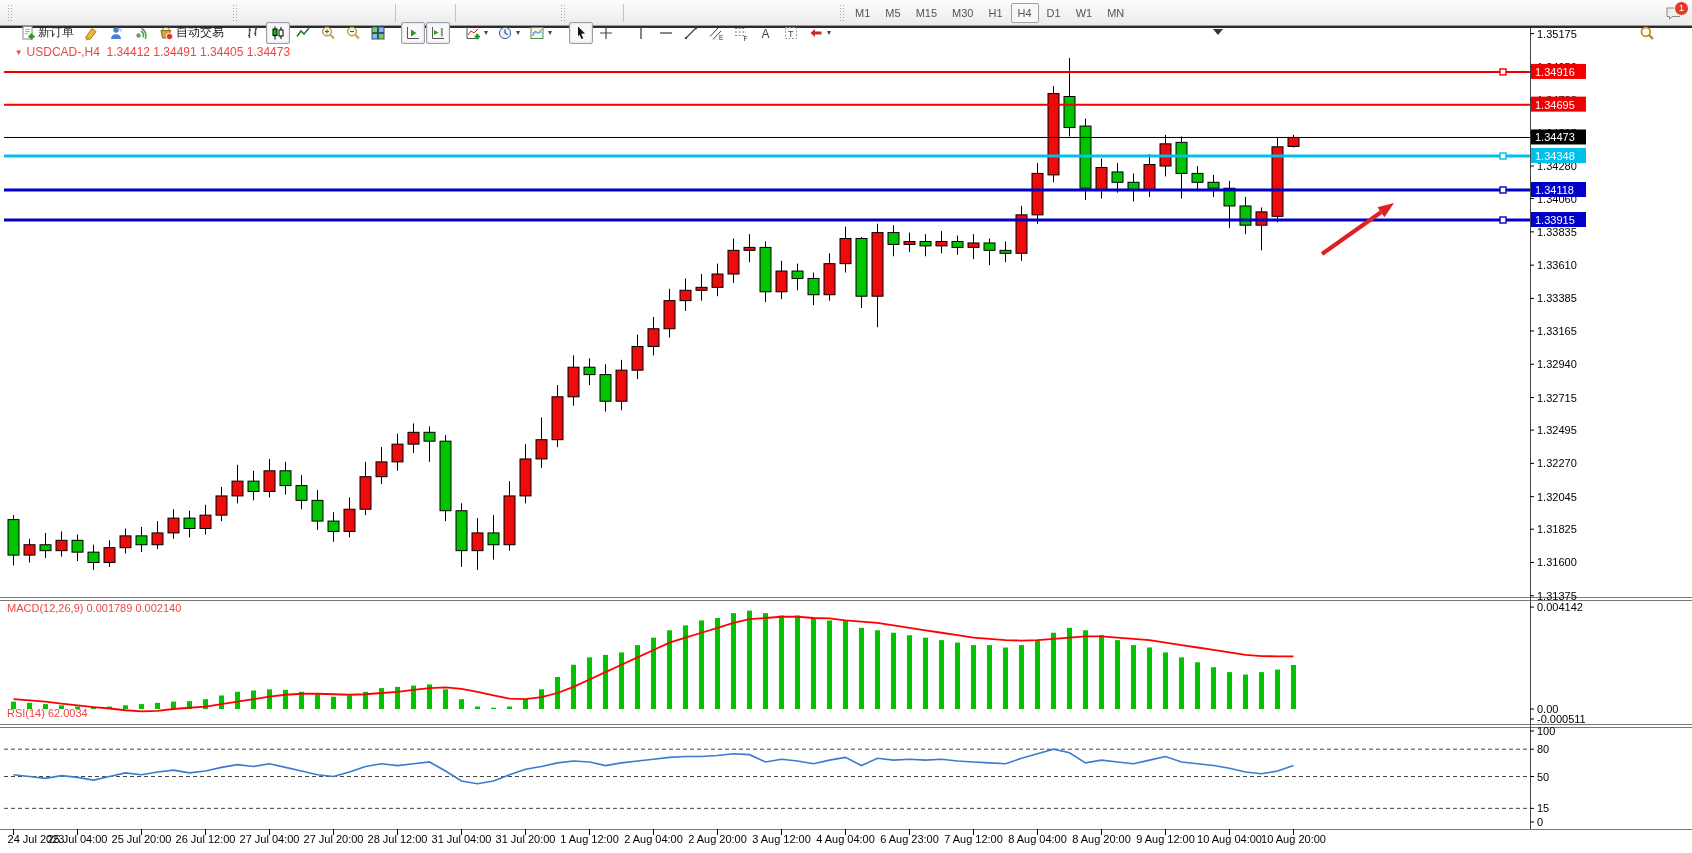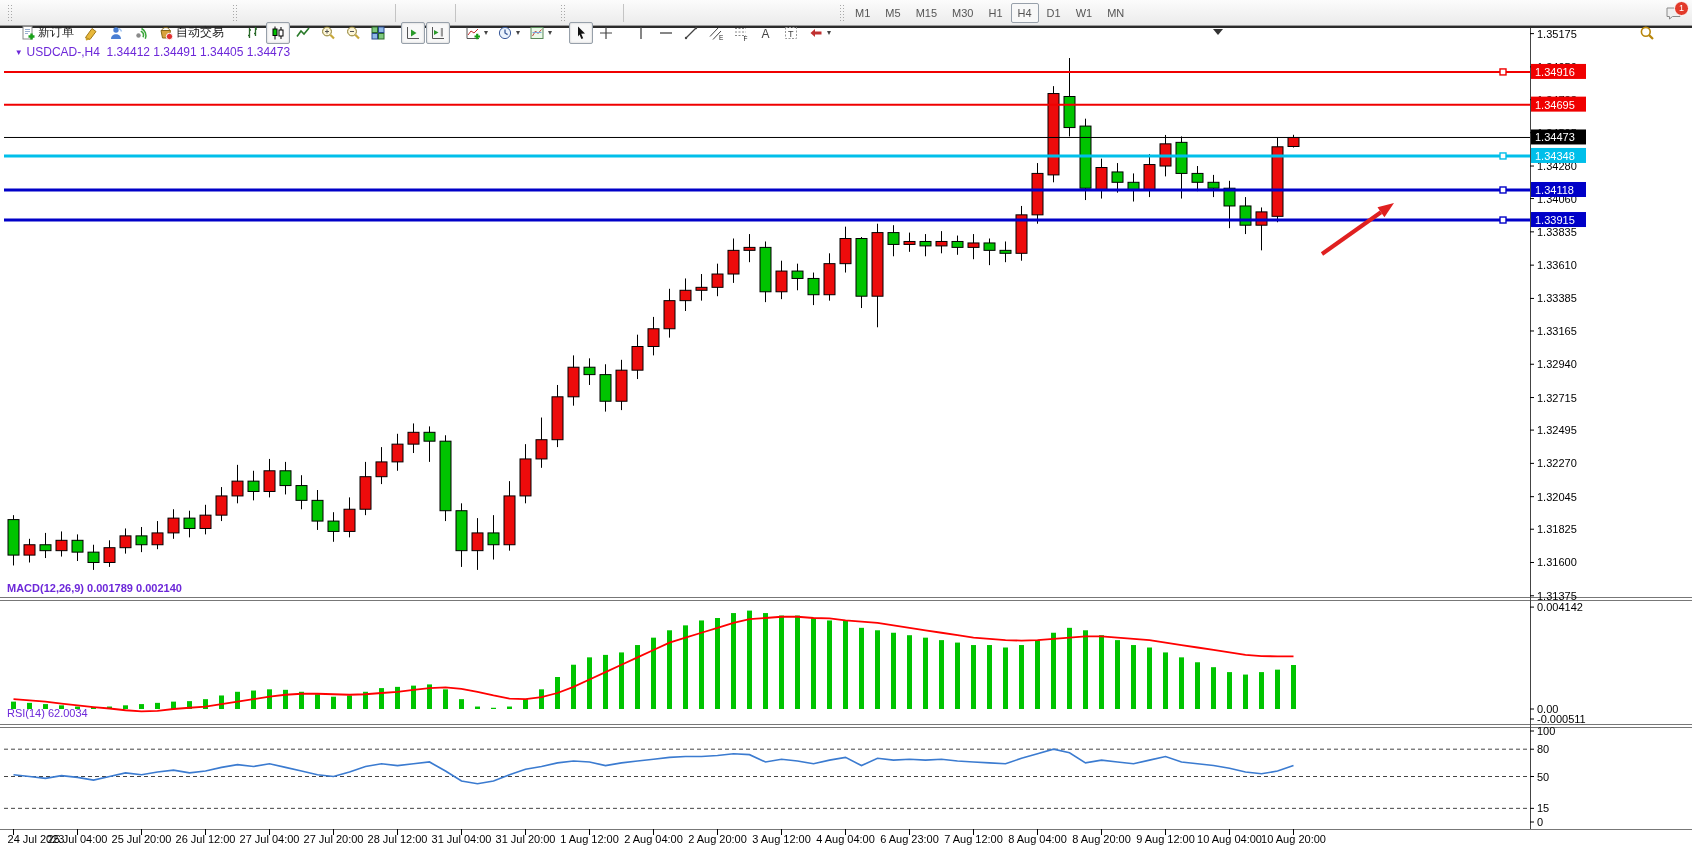--- a/index.html
+++ b/index.html
@@ -17,25 +17,25 @@
   .tb.pressed{border-color:#97a0aa;background:#f8f8f8;box-shadow:inset 0 0 2px #c0c0c0;}
   .tb .lbl{font-size:12px;color:#222;white-space:nowrap;}
   .caret{font-size:8px;color:#444;margin-left:1px;}
   .tf{font-size:11px;color:#555;padding:3px 6px;border:1px solid transparent;border-radius:2px;background:transparent;font-family:inherit;}
   .tf.active{border-color:#97a0aa;background:#f8f8f8;}
   .right-zone{margin-left:auto;display:flex;align-items:center;gap:6px;padding-right:6px;}
   .chatwrap{position:relative;display:flex;}
   .badge{position:absolute;top:-4px;right:-7px;background:#e23a2a;color:#fff;font-size:9px;
     width:13px;height:13px;border-radius:50%;display:flex;align-items:center;justify-content:center;border:1px solid #fff;}
   
-  .ovl{position:absolute;z-index:20;color:#6d28d9;white-space:pre;}
+  .ovl{position:absolute;z-index:20;color:#ef4444;white-space:pre;}
   .chart-title{top:31px;left:8px;font-size:12px;}
   .chart-title .tri{font-size:8px;vertical-align:1px;margin-right:4px;}
   .ind-label{font-size:11px;}
-  .macd-label{top:582px;left:7px;font-weight:bold;}
+  .macd-label{top:602px;left:7px;}
   .rsi-label{top:707px;left:7px;}
   svg.canvas{position:absolute;top:0;left:0;z-index:10;}
   svg text{font-family:"Liberation Sans",sans-serif;}
 </style>
 </head>
 <body>
 
 <div class="toolbar">
   <div class="grip"></div>
 

